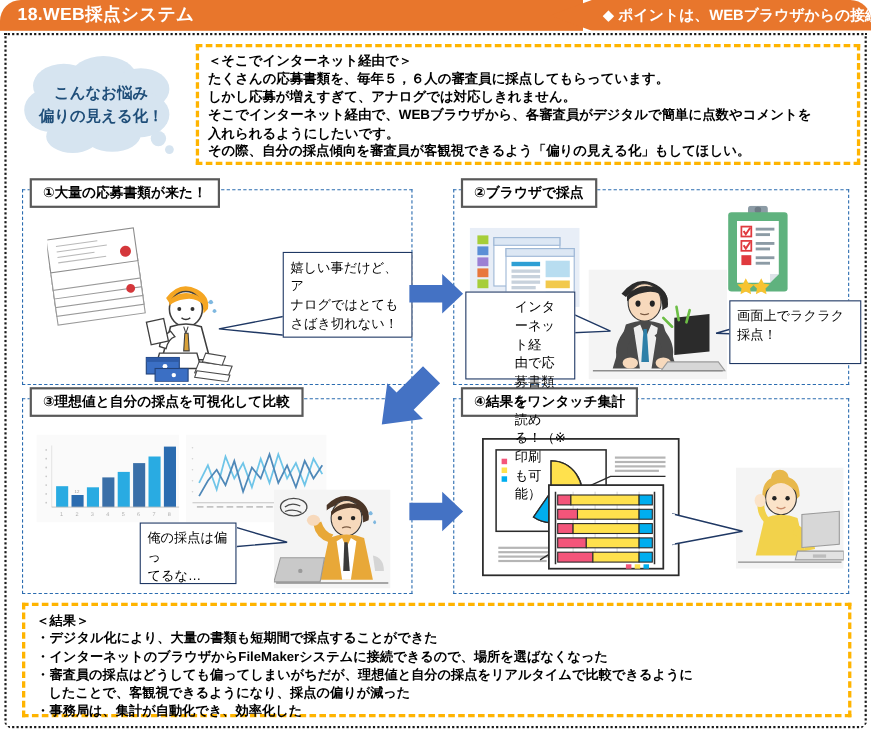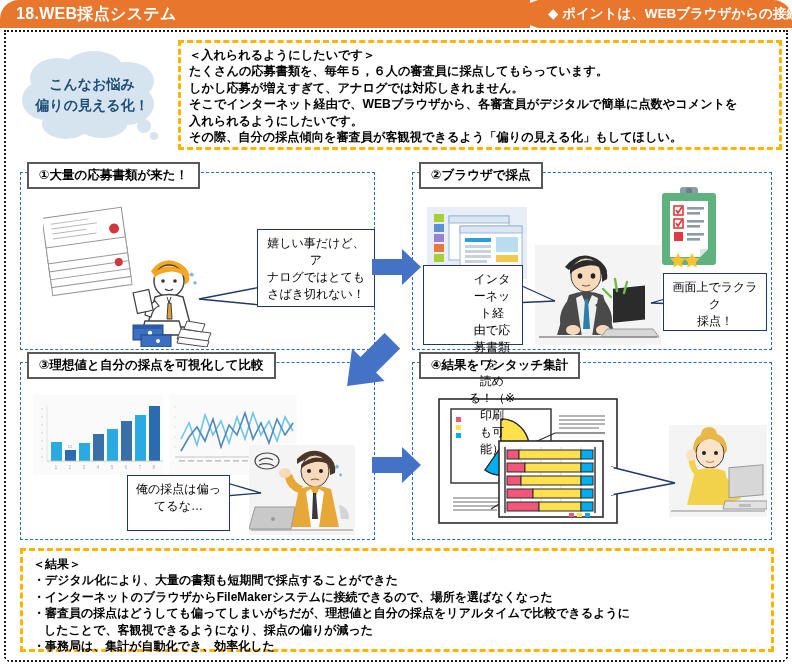--- a/index.html
+++ b/index.html
@@ -83,21 +83,20 @@
     color: #000; line-height: 16.4px;
     white-space: nowrap;
   }
   .consult-line.head { letter-spacing: 0; }
 
   
   .quad {
     position: absolute;
     border: 1px dashed #2B6CB0;
     background: #ffffff;
-    text-align: center;
   }
   .quad.q1 { left: 20px;  top: 172px; width: 355px; height: 178px; }
   .quad.q2 { left: 412px; top: 172px; width: 360px; height: 178px; }
   .quad.q3 { left: 20px;  top: 362px; width: 355px; height: 178px; }
   .quad.q4 { left: 412px; top: 362px; width: 360px; height: 178px; }
 
   .quad-label {
     position: absolute;
     top: -11px; left: 6px;
     background: #ffffff;
@@ -170,21 +169,21 @@
         <ellipse cx="50" cy="76" rx="24" ry="15"></ellipse>
         <circle cx="128" cy="78" r="7"></circle>
         <circle cx="138" cy="88" r="4"></circle>
       </g>
     </svg>
     <div class="cloud-text">こんなお悩み
 偏りの見える化！</div>
   </div>
 
   <div class="consult-box">
-    <div class="consult-line head">＜入れられるようにしたいです＞</div>
+    <div class="consult-line head">＜そこでインターネット経由で＞</div>
     <div class="consult-line">たくさんの応募書類を、毎年５，６人の審査員に採点してもらっています。</div>
     <div class="consult-line">しかし応募が増えすぎて、アナログでは対応しきれません。</div>
     <div class="consult-line">そこでインターネット経由で、WEBブラウザから、各審査員がデジタルで簡単に点数やコメントを</div>
     <div class="consult-line">入れられるようにしたいです。</div>
     <div class="consult-line">その際、自分の採点傾向を審査員が客観視できるよう「偏りの見える化」もしてほしい。</div>
   </div>
 
   <div class="quad q1">
     <div class="quad-label">①大量の応募書類が来た！</div>
 
@@ -345,21 +344,21 @@
     </svg>
     <div class="callout" style="left:10px; top:92px; width:100px; height:80px;padding-left:44px;">インターネット経
 由で応募書類を
 読める！（※印刷
 も可能）</div>
 
     <svg class="ptr" style="left:236px; top:110px;" width="60" height="28">
       <path d="M58 4 L2 20 L58 22" fill="#fff" stroke="#1F3864" stroke-width="1.3"></path>
       <line x1="56" y1="4" x2="56" y2="22" stroke="#fff" stroke-width="3"></line>
     </svg>
-    <div class="callout" style="left:250px; top:100px; width:104px; height:58px;">画面上でラクラク
+    <div class="callout" style="left:250px; top:100px; width:120px; height:58px;">画面上でラクラク
 採点！</div>
   </div>
 
   <div class="quad q3">
     <div class="quad-label">③理想値と自分の採点を可視化して比較</div>
 
     <svg class="ill" style="left:12px; top:32px;" width="130" height="80" viewBox="0 0 130 80">
       <rect x="0" y="0" width="130" height="80" fill="#FAFAFA"></rect>
       <g stroke="#D8D8D8" stroke-width=".6">
         <line x1="14" y1="10" x2="14" y2="66"></line>
@@ -456,21 +455,21 @@
       <line x1="2" y1="85" x2="104" y2="85" stroke="#8d8d8d" stroke-width="1.2"></line>
 
       <path d="M86 22 q2 -5 4 0 q-2 3 -4 0z" fill="#7fb8e0"></path>
       <path d="M90 30 q2 -4 3 0 q-1 3 -3 0z" fill="#7fb8e0"></path>
     </svg>
 
     <svg class="ptr" style="left:190px; top:114px;" width="52" height="26">
       <path d="M2 2 L50 16 L2 20" fill="#fff" stroke="#1F3864" stroke-width="1.3"></path>
       <line x1="3" y1="2" x2="3" y2="20" stroke="#fff" stroke-width="3"></line>
     </svg>
-    <div class="callout" style="left:106px; top:112px; width:103px; height:56px;">俺の採点は偏っ
+    <div class="callout" style="left:106px; top:112px; width:88px; height:56px;">俺の採点は偏っ
 てるな…</div>
   </div>
 
   <div class="quad q4">
     <div class="quad-label">④結果をワンタッチ集計</div>
 
     <svg class="ill" style="left:24px; top:34px;" width="186" height="130" viewBox="0 0 186 130">
       <rect x="2" y="2" width="178" height="124" fill="#fff" stroke="#2B2B2B" stroke-width="1.6"></rect>
 
       <rect x="14" y="12" width="100" height="74" fill="#fff" stroke="#2B2B2B" stroke-width="1.4"></rect>

